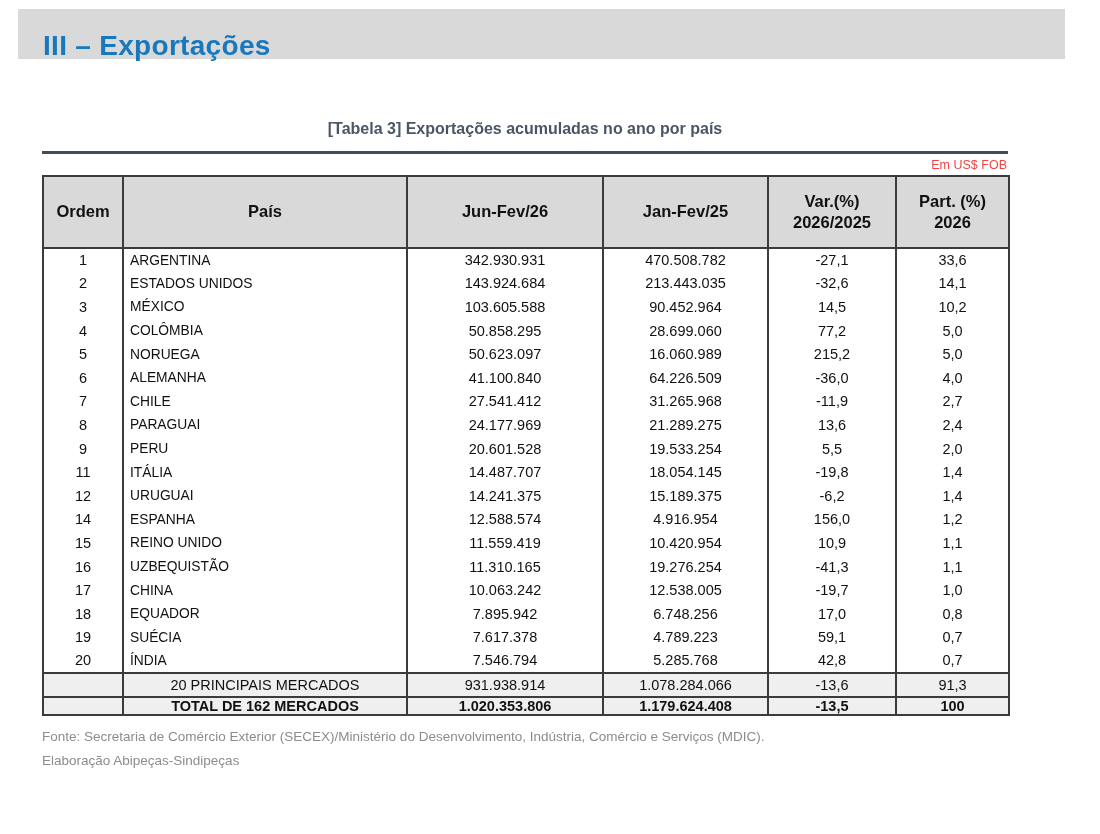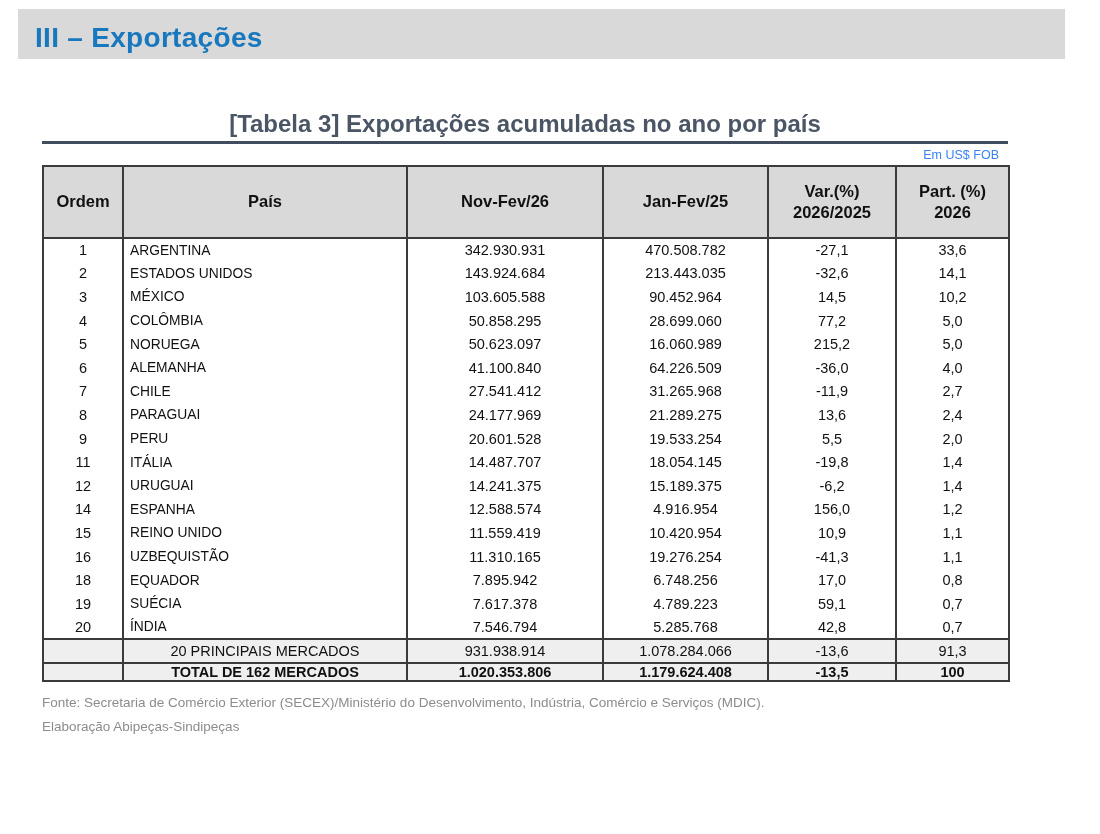--- a/index.html
+++ b/index.html
@@ -8,37 +8,37 @@
     font-family:"Liberation Sans", sans-serif; color:#1a1a1a;
     overflow:hidden;
   }
 
   
   .section-band {
     position:absolute; left:18px; top:9px; width:1047px; height:50px;
     background:#d9d9d9;
   }
   .section-title {
-    margin:4px; padding:9px 0 0 13px;
+    margin:12px; padding:9px 0 0 13px;
     font-size:28px; line-height:32px; font-weight:bold;
     color:#1878be; letter-spacing:0.3px;
   }
 
   
   .table-area { position:absolute; left:42px; top:110px; width:966px; }
 
   .table-title-wrap {
     text-align:center; border-bottom:3px solid #414c5e; padding-bottom:3px;
   }
   .table-title {
-    margin:0; font-size:24px; font-weight:bold; color:#4a5565;
+    margin:10px; font-size:16px; font-weight:bold; color:#4a5565;
   }
   .unit-label {
-    text-align:right; font-size:12.5px; color:#3b82f6;
-    margin:4px 9px 3px 0;
+    text-align:right; font-size:12.5px; color:#ef4444;
+    margin:4px 1px 3px 0;
   }
 
   table.exports {
     border-collapse:collapse; table-layout:fixed; width:966px;
     border:2.5px solid #3b3b3b;
   }
   .exports th, .exports td {
     border-left:2px solid #3b3b3b; border-right:2px solid #3b3b3b;
     padding:0; overflow:hidden; white-space:nowrap;
   }
@@ -83,21 +83,21 @@
         <col style="width:284px">
         <col style="width:196px">
       <col style="width:165px">
         <col style="width:128px">
         <col style="width:113px">
     </colgroup>
     <thead>
       <tr>
         <th>Ordem</th>
         <th>País</th>
-        <th>Nov-Fev/26</th>
+        <th>Jun-Fev/26</th>
         <th>Jan-Fev/25</th>
         <th>
           <div>Var.(%)</div>
           <div>2026/2025</div>
         </th>
         <th>
           <div>Part. (%)</div>
           <div>2026</div>
         </th>
       </tr>
@@ -209,20 +209,28 @@
         </tr>
         <tr>
           <td class="c-ordem">16</td>
           <td class="c-pais">UZBEQUISTÃO</td>
           <td class="c-num">11.310.165</td>
           <td class="c-num">19.276.254</td>
           <td class="c-num">-41,3</td>
           <td class="c-num">1,1</td>
         </tr>
         <tr>
+          <td class="c-ordem">17</td>
+          <td class="c-pais">CHINA</td>
+          <td class="c-num">10.063.242</td>
+          <td class="c-num">12.538.005</td>
+          <td class="c-num">-19,7</td>
+          <td class="c-num">1,0</td>
+        </tr>
+        <tr>
           <td class="c-ordem">18</td>
           <td class="c-pais">EQUADOR</td>
           <td class="c-num">7.895.942</td>
           <td class="c-num">6.748.256</td>
           <td class="c-num">17,0</td>
           <td class="c-num">0,8</td>
         </tr>
         <tr>
           <td class="c-ordem">19</td>
           <td class="c-pais">SUÉCIA</td>

